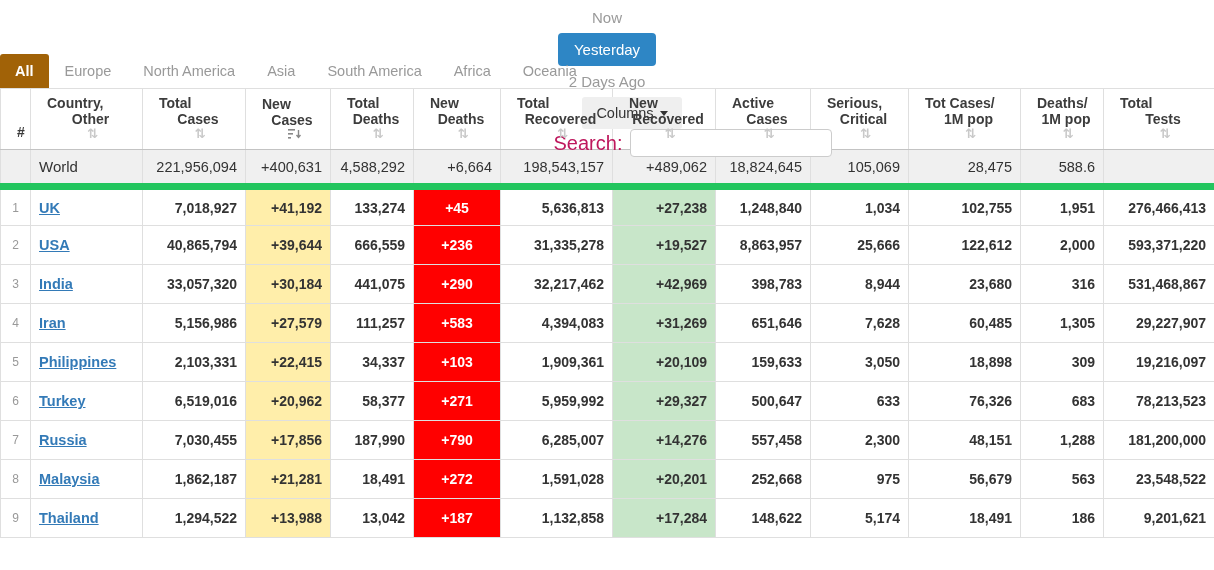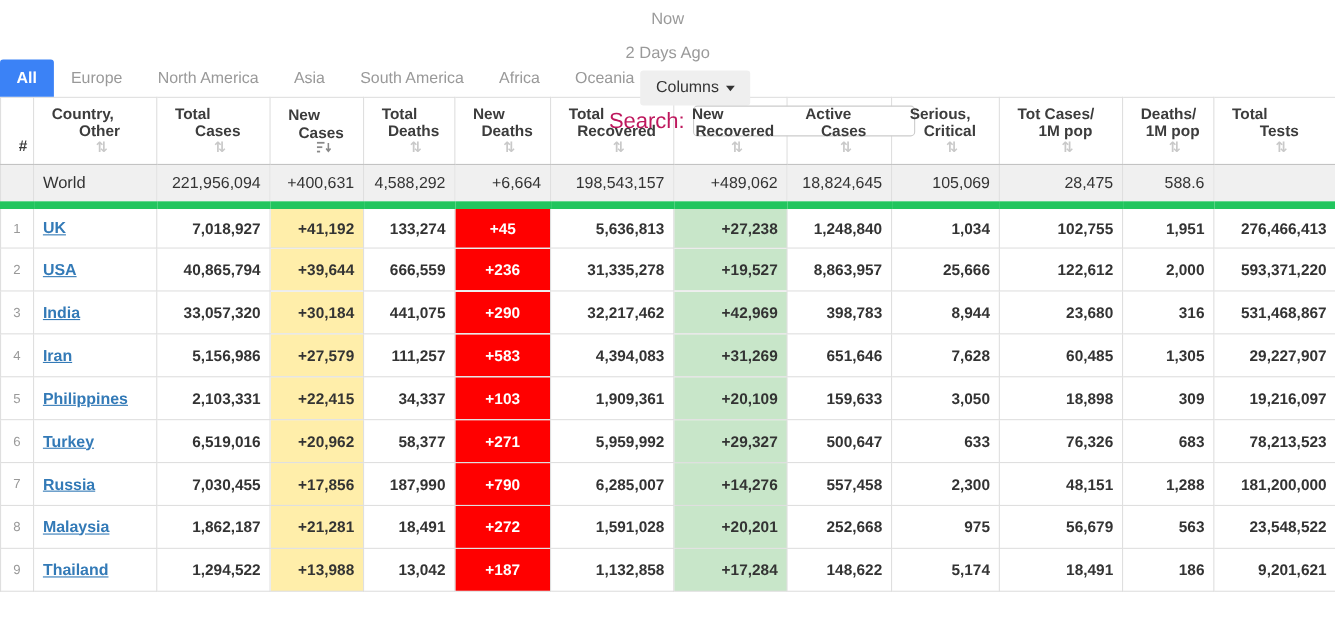--- a/index.html
+++ b/index.html
@@ -19,21 +19,21 @@
   .columns-btn{margin-left:50px;background:#efefef;border:none;border-radius:3px;color:#333;
     font-size:14.5px;padding:8px 14px;cursor:pointer;display:flex;align-items:center;gap:6px;}
   .caret{display:inline-block;width:0;height:0;border-left:4px solid transparent;
     border-right:4px solid transparent;border-top:5px solid #333;}
   .search-group{margin-left:172px;display:flex;align-items:center;}
   .search-label{color:#be185d;font-size:20px;margin-right:8px;}
   .search-input{width:202px;height:28px;border:1px solid #ccc;border-radius:4px;padding:0 8px;font-size:14px;outline:none;}
   
   .tabs{display:flex;align-items:flex-end;height:38px;padding-left:0;}
   .tab{padding:9px 16px;font-size:14.5px;color:#999;cursor:pointer;white-space:nowrap;}
-  .tab.active{background:#3b82f6;color:#fff;font-weight:bold;border-radius:3px 3px 0 0;padding:9px 15px;}
+  .tab.active{background:#a16207;color:#fff;font-weight:bold;border-radius:3px 3px 0 0;padding:9px 15px;}
   
   table{border-collapse:collapse;table-layout:fixed;width:1214px;}
   th,td{border:1px solid var(--border);overflow:hidden;white-space:nowrap;}
   thead th{
     height:61px;background:#fff;vertical-align:bottom;padding:6px 8px 9px 16px;
     font-size:14px;font-weight:bold;color:var(--hdr-text);text-align:left;
     border-bottom:1px solid #c3c3c3;cursor:pointer;
   }
   .hline2{display:flex;justify-content:space-between;align-items:center;flex-direction:column;}
   .sort-icon{color:#c9c9c9;font-size:13px;line-height:1;margin-left:4px;}
@@ -49,20 +49,21 @@
   tr.world-row td.country{font-size:15px;}
   td.cell-yellow{background:var(--yellow);margin-left:10px;}
   td.cell-red{background:var(--red);color:#fff;text-align:center;}
   td.cell-green{background:var(--green);}
 </style>
 </head>
 <body>
 
 <div class="topbar">
   <button class="range-btn">Now</button>
+  <button class="range-btn active">Yesterday</button>
   <button class="range-btn">2 Days Ago</button>
   <button class="columns-btn">
     <span>Columns</span>
     <span class="caret"></span>
   </button>
   <div class="search-group">
     <span class="search-label">Search:</span>
     <input class="search-input" type="text" placeholder="" style="">
   </div>
 </div>

